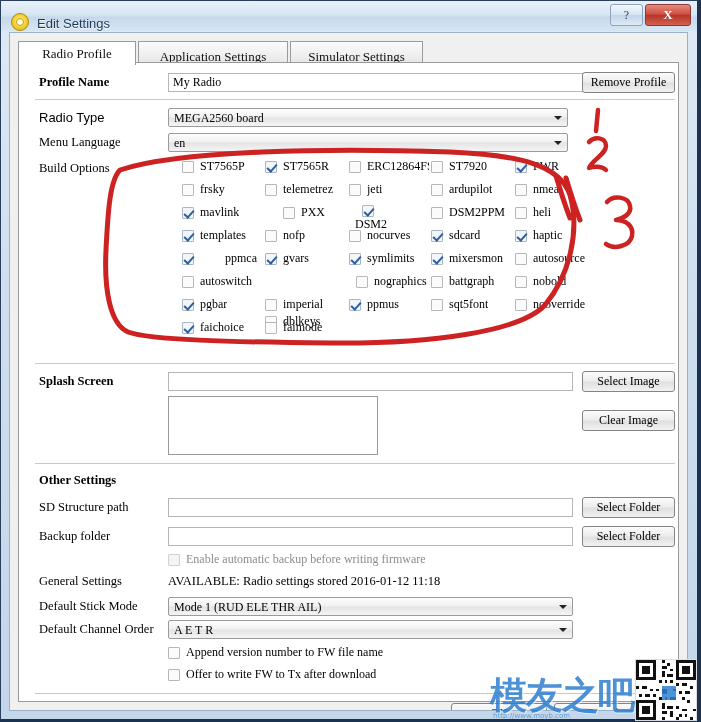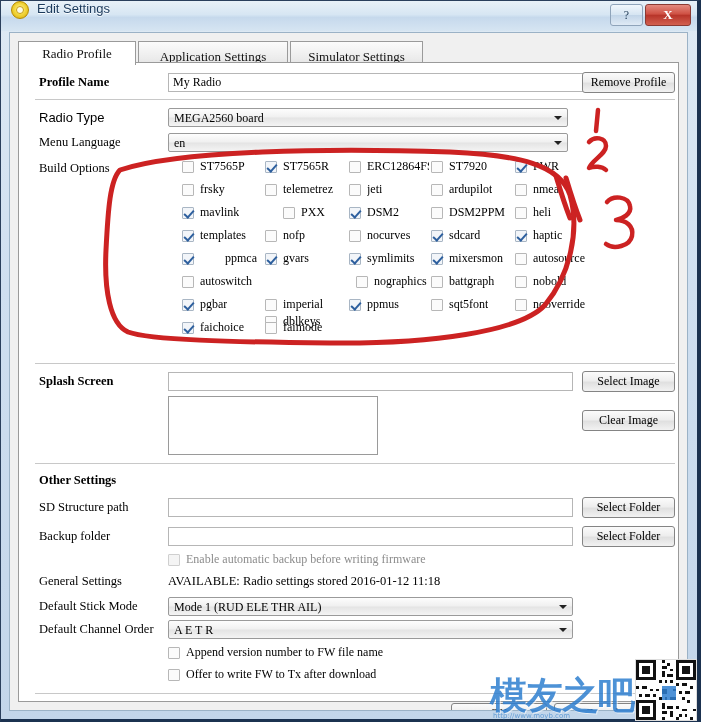--- a/index.html
+++ b/index.html
@@ -15,21 +15,21 @@
     box-sizing:border-box;
     background:linear-gradient(to bottom,#dfeaf4 0%,#cfdff0 40%,#c3d6ea 100%);
     border:1px solid #2a3f5c;
     border-right:4px solid #1b3250;
     border-bottom:3px solid #1b3250;
   }
   #titlebar{
     position:absolute;left:0;top:0;width:100%;height:30px;
     background:linear-gradient(to bottom,#e8f1f8 0%,#d7e6f3 45%,#c6d9ec 55%,#d6e5f2 100%);
   }
-  #titlebar-inner{display:flex;align-items:flex-start;height:30px;padding-left:10px;}
+  #titlebar-inner{display:flex;align-items:flex-end;height:30px;padding-left:10px;}
   .gear-ico{
     width:16px;height:16px;border-radius:50%;
     background:radial-gradient(circle at 50% 45%,#fff7c0 0%,#f3d83f 45%,#d9a800 100%);
     border:1px solid #b58b00;position:relative;flex:0 0 auto;
   }
   .gear-ico:after{content:"";position:absolute;left:4px;top:4px;width:6px;height:6px;
     border-radius:50%;background:#fdfbe8;border:1px solid #c89f10;}
   #title-text{
     font-size:13px;color:#1b3a5c;margin-left:8px;font-family:"Liberation Sans",sans-serif;
     text-shadow:0 1px 0 rgba(255,255,255,.9);
@@ -228,21 +228,21 @@
             <span class="txt">nmea</span>
           </div>
           <div class="cb" style="left: 163px; top: 142px; max-width: 80px;">
             <span class="cbox on"></span>
             <span class="txt">mavlink</span>
           </div>
           <div class="cb" style="left: 264px; top: 142px; max-width: 80px; align-items: center;">
             <span class="cbox"></span>
             <span class="txt">PXX</span>
           </div>
-          <div class="cb" style="left: 330px; top: 142px; max-width: 80px;">
+          <div class="cb" style="left: 330px; top: 142px; max-width: 80px; flex-direction: column;">
             <span class="cbox on"></span>
             <span class="txt">DSM2</span>
           </div>
           <div class="cb" style="left: 412px; top: 142px; max-width: 80px;">
             <span class="cbox"></span>
             <span class="txt">DSM2PPM</span>
           </div>
           <div class="cb" style="left: 496px; top: 142px; max-width: 80px;">
             <span class="cbox"></span>
             <span class="txt">heli</span>

